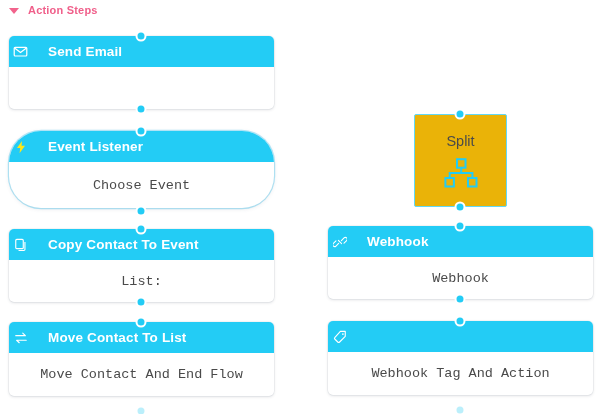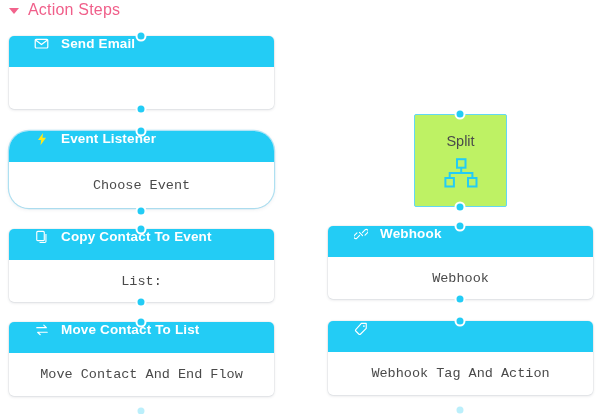--- a/index.html
+++ b/index.html
@@ -20,40 +20,40 @@
   }
   .caret{
     width:0;height:0;
     border-left:5.5px solid transparent;
     border-right:5.5px solid transparent;
     border-top:6.5px solid #f2638c;
     margin-top:1px;
   }
   .section-title{
     color:#f05f8a;
-    font-size:16px;
-    font-weight:normal;
+    font-size:11px;
+    font-weight:bold;
     letter-spacing:.2px;
     white-space:nowrap;
   }
 
   
   .card{
     position:absolute;
     background:#ffffff;
     border-radius:5px;
     box-shadow:0 1px 3px rgba(60,70,90,.16), 0 0 0 .6px rgba(150,160,175,.16);
     overflow:hidden;
   }
   .card-head{
     background:#23ccf5;
     height:31px;
-    display:flex;
-    padding:0 25px;
-    gap:12px;
+    display:flex;align-items:center;
+    padding:0 4px;
+    gap:20px;
     box-sizing:border-box;
   }
   .card-head .title{
     color:#ffffff;
     font-size:13.5px;
     font-weight:bold;
     letter-spacing:.15px;
     white-space:nowrap;
   }
   .card-head .hicon{
@@ -64,40 +64,40 @@
   .card-body{
     display:flex;align-items:center;justify-content:center;
     color:#4a4a4a;
     font-size:13.5px;
     box-sizing:border-box;
     font-family:Liberation Mono, monospace;
   }
 
   
   .card.rounded{
-    border-radius:20px;
+    border-radius:32px;
     box-shadow:0 1px 4px rgba(60,70,90,.13), 0 0 0 1.2px rgba(120,215,245,.55);
   }
 
   
   .dot{
     position:absolute;
     width:11px;height:11px;
     border-radius:50%;
     background:#23ccf5;
     border:2.2px solid #ffffff;
     box-sizing:border-box;
     transform:translate(-50%,-50%);
   }
   .dot.faint{opacity:.30;}
 
   
   .split-node{
     position:absolute;
-    background:#bef264;
+    background:#eab308;
     border:1.3px solid #62d8f6;
     border-radius:2px;
     box-sizing:border-box;
     display:flex;flex-direction:column;
     align-items:center;justify-content:center;
     gap:9px;
   }
   .split-node .split-label{
     color:#4a4a4a;font-size:14.5px;
   }

